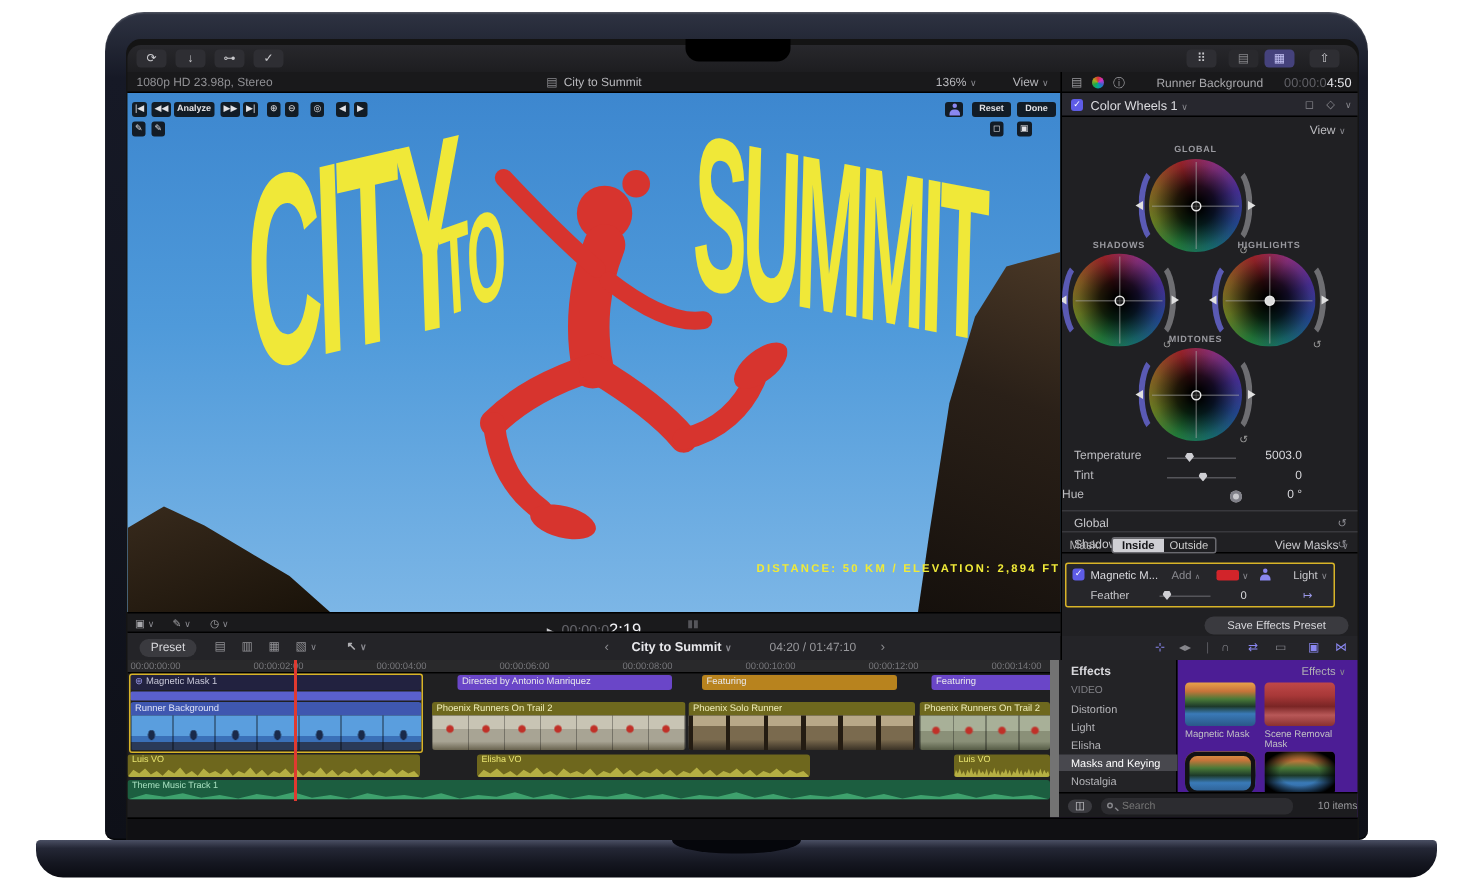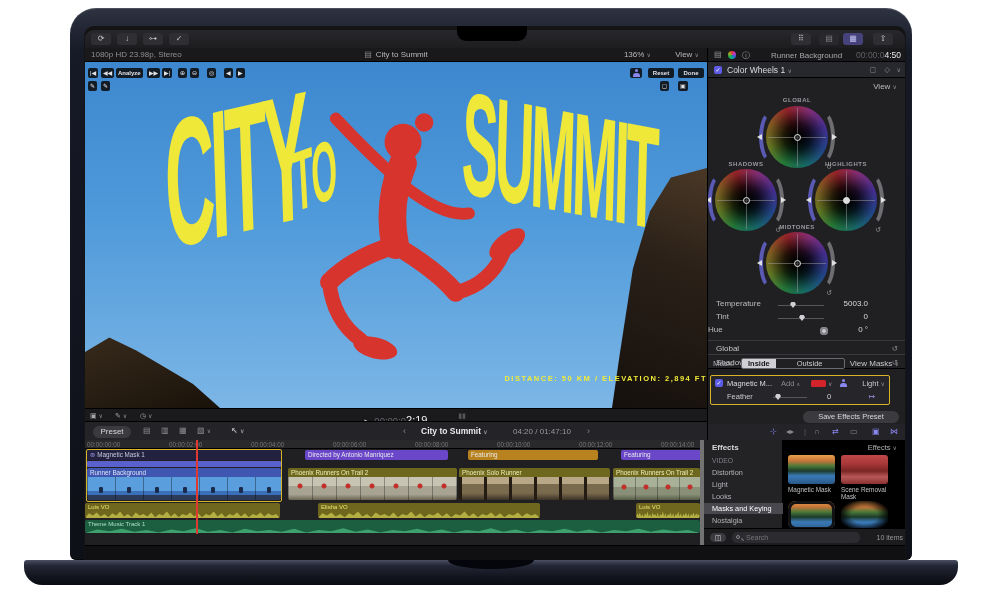--- a/index.html
+++ b/index.html
@@ -14,21 +14,21 @@
 
 .tt{position:absolute;left:85px;top:30px;width:820px;height:18px;background:linear-gradient(#28282c,#1d1d20);border-radius:9px 9px 0 0}
 .vb{position:absolute;left:85px;top:48px;width:622px;height:14px;background:#19191b;border-bottom:1px solid #000}
 .ih{position:absolute;left:707px;top:48px;width:198px;height:14px;background:#19191b;border-bottom:1px solid #000;border-left:1px solid #000}
 .viewer{position:absolute;left:85px;top:62px;width:622px;height:346px;background:linear-gradient(180deg,#3d87cf 0%,#4f9ada 45%,#7cb6e6 100%);overflow:hidden}
 .insp{position:absolute;left:707px;top:62px;width:198px;height:362px;background:#202023;border-left:1px solid #000;overflow:hidden}
 .transport{position:absolute;left:85px;top:408px;width:622px;height:13px;background:#1a1a1c;border-top:1px solid #000}
 .ttb{position:absolute;left:85px;top:421px;width:622px;height:19px;background:#242428;border-top:1px solid #000}
 .btb{position:absolute;left:707px;top:424px;width:198px;height:16px;background:#242428;border-left:1px solid #000}
 .tl{position:absolute;left:85px;top:440px;width:615px;height:105px;background:#202022;overflow:hidden}
-.fx{position:absolute;left:700px;top:440px;width:205px;height:105px;background:#000000;border-left:4px solid #737373;overflow:hidden}
+.fx{position:absolute;left:700px;top:440px;width:205px;height:105px;background:#4c1d95;border-left:6px solid #737373;overflow:hidden}
 .statusbar{position:absolute;left:85px;top:545px;width:820px;height:15px;background:#101013;border-top:1px solid #000}
 
 .tchip{position:absolute;top:3px;height:12px;min-width:20px;background:#2e2e33;border-radius:3px;color:#c8c8cc;font-size:8px;line-height:12px;text-align:center;padding:0 3px}
 .gtxt{color:#909094;font-size:8px}
 .cb{width:8px;height:8px;background:#5e5ce6;border-radius:2px;color:#fff;font-size:6px;line-height:8px;text-align:center}
 .chev{color:#8a8a90;font-size:6px}
 .ovchip{position:absolute;height:10px;background:rgba(12,12,14,.88);color:#e2e2e6;font-size:6px;line-height:10px;border-radius:2px;padding:0 2px;text-align:center}
 .wheel{position:absolute;width:62px;height:62px}
 .disc{position:absolute;inset:0;border-radius:50%;background:radial-gradient(circle,#000 8%,rgba(0,0,0,.82) 30%,rgba(18,18,18,.35) 62%,rgba(0,0,0,.08) 86%),conic-gradient(from -20deg,#c82830,#b038a0,#5838c0,#2858b8,#18888a,#28a048,#88a028,#b07828,#c82830)}
 .hl{position:absolute;left:2px;right:2px;top:50%;height:1px;background:rgba(170,170,170,.45)}
@@ -43,21 +43,21 @@
 .wre{position:absolute;right:-4px;bottom:-3px;font-size:7px;color:#999}
 .wlabel{position:absolute;font-size:6px;font-weight:bold;letter-spacing:.5px;color:#9a9aa0;text-align:center}
 .prow{position:absolute;left:0;width:198px;height:13px;font-size:8px;color:#bcbcc0}
 .ptrack{position:absolute;left:70px;top:6px;width:46px;height:1px;background:#55555a}
 .pthumb{position:absolute;top:-3px;width:6px;height:6px;background:#cfcfd4;clip-path:polygon(50% 100%,0 38%,22% 0,78% 0,100% 38%)}
 .pknob{position:absolute;top:-4px;width:8px;height:8px;background:#c8c8cc;border-radius:50%;box-shadow:inset 0 0 0 2px #808088}
 .pval{position:absolute;right:38px;top:0;width:46px;text-align:right;color:#d8d8dc}
 .grow{position:absolute;left:0;width:198px;height:14px;border-top:1px solid #38383d;font-size:8px;color:#c8c8cc}
 .segm{position:absolute;display:flex;height:11px;border:1px solid #6a6a70;border-radius:2px;overflow:hidden;font-size:7.5px;line-height:9.5px}
 .segm .on{background:#cfcfd4;color:#151518;padding:0 6px;font-weight:bold}
-.segm .off{color:#ccc;padding:0 21px}
+.segm .off{color:#ccc;padding:0 4px}
 .ybox{position:absolute;left:2px;top:313px;width:180px;height:30px;border:1.5px solid #d8b428;border-radius:2px;background:#26262a}
 .swatch{position:absolute;width:15px;height:7px;background:#d2242a;border-radius:1.5px}
 .person{position:absolute;width:8px;height:8px}
 .person:before{content:"";position:absolute;left:2.5px;top:0;width:3px;height:3px;border-radius:50%;background:#8a87f0}
 .person:after{content:"";position:absolute;left:0.5px;top:3.5px;width:7px;height:4px;border-radius:3px 3px 0 0;background:#8a87f0}
 .btn{background:#3a3a3f;border-radius:6px;color:#d8d8dc;text-align:center}
 
 .rul{position:absolute;left:0;top:0;width:615px;height:9px;background:#29292b;border-bottom:1px solid #000}
 .rtick{position:absolute;top:1px;font-size:6.3px;color:#76767a;white-space:nowrap}
 .tclip{position:absolute;top:10px;height:10px;border-radius:2px;font-size:6.3px;line-height:10px;color:#e8e8ec;padding:0 3px;overflow:hidden;white-space:nowrap}
@@ -381,21 +381,21 @@
 
   <div class="playhead"></div>
 </div>
 
 <div class="fx">
   <div class="fxside">
     <span style="position:absolute;left:8px;top:3px;font-size:8px;font-weight:bold;color:#d8d8dc">Effects</span>
     <span class="fxitem" style="top:15px;font-size:6.8px;color:#808086">VIDEO</span>
     <span class="fxitem" style="top:27px">Distortion</span>
     <span class="fxitem" style="top:39px">Light</span>
-    <span class="fxitem" style="top:51px">Looks</span>
+    <span class="fxitem" style="top:51px">Elisha</span>
     <span class="fxitem" style="top:63px;background:#48484e;color:#fff">Masks and Keying</span>
     <span class="fxitem" style="top:75px">Nostalgia</span>
   </div>
   <span style="position:absolute;right:8px;top:3px;font-size:7.5px;color:#b0b0b4"><span>Effects</span> <span class="chev">∨</span></span>
 
   <div class="fxthumb" style="left:84px;top:15px;background:linear-gradient(180deg,#e8a24a 0%,#c8743a 20%,#4a7a38 38%,#1d3a2a 55%,#3a7ab8 72%,#2a5888 100%)"></div>
   <span class="fxlab" style="left:84px;top:46px">Magnetic Mask</span>
   <div class="fxthumb" style="left:137px;top:15px;background:linear-gradient(180deg,#c04848 0%,#a83838 30%,#7a2525 55%,#b85858 75%,#8a3030 100%)"></div>
   <span class="fxlab" style="left:137px;top:46px">Scene Removal Mask</span>
   <div class="fxthumb" style="left:84px;top:61px;background:linear-gradient(180deg,#e8a24a 0%,#c8743a 20%,#4a7a38 38%,#1d3a2a 55%,#3a7ab8 72%,#2a5888 100%);box-shadow:inset 0 0 0 3px #121214;border-radius:8px"></div>

